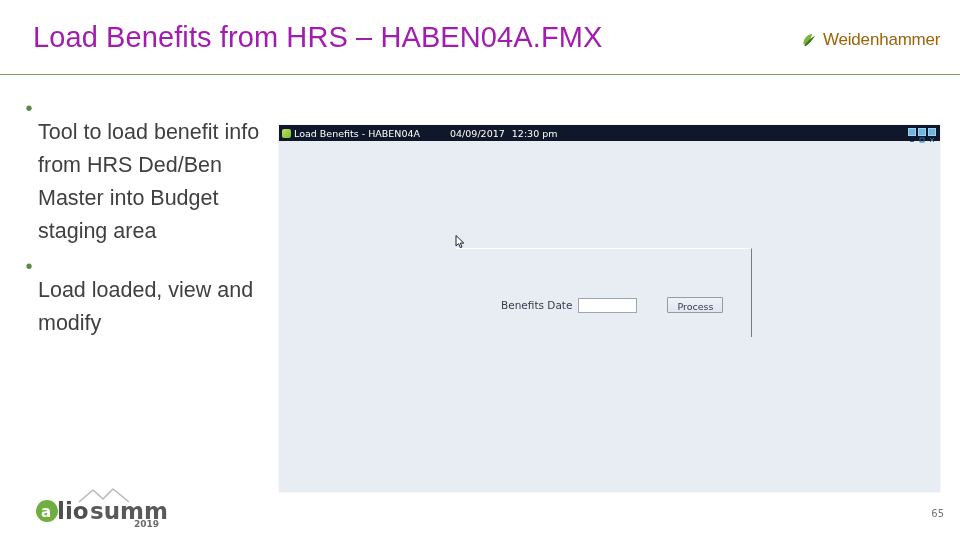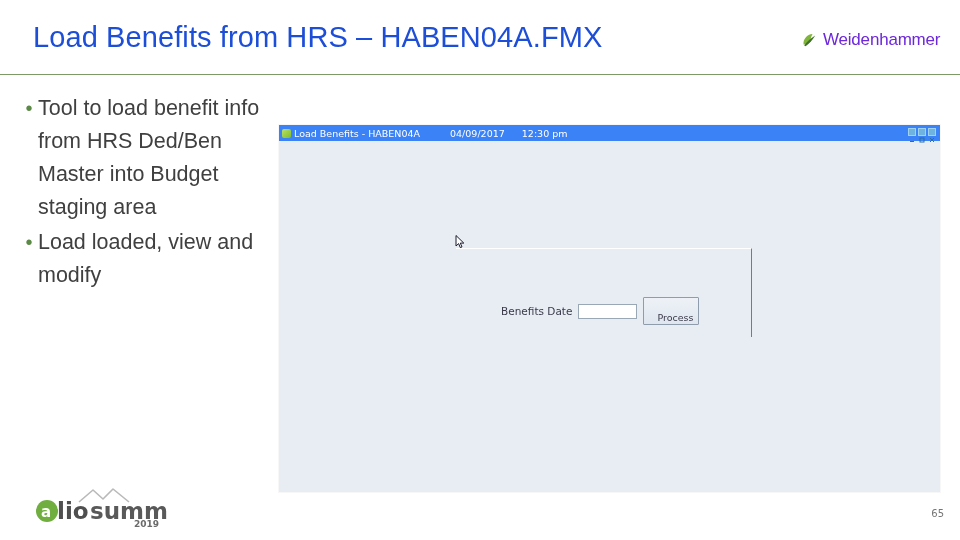--- a/index.html
+++ b/index.html
@@ -19,21 +19,21 @@
   .slide-header {
     position: absolute;
     left: 0; top: 0;
     width: 960px; height: 75px;
   }
   .slide-title {
     position: absolute;
     left: 33px; top: 21px;
     font-size: 29px;
     font-weight: 400;
-    color: #1d4ed8;
+    color: #a21caf;
     letter-spacing: 0.1px;
     white-space: nowrap;
   }
   .header-rule {
     position: absolute;
     left: 0; top: 74px;
     width: 960px; height: 1px;
     background: #7c9a63;
   }
 
@@ -45,21 +45,21 @@
     align-items: center;
     gap: 4px;
   }
   .wh-mark {
     width: 19px; height: 19px;
     position: relative;
     flex: 0 0 auto;
   }
   .wh-text {
     font-size: 17px;
-    color: #6d28d9;
+    color: #a16207;
     font-weight: 400;
     letter-spacing: -0.2px;
     white-space: nowrap;
   }
 
   
   .bullets {
     position: absolute;
     left: 20px; top: 92px;
     width: 255px;
@@ -75,35 +75,36 @@
     color: #5a8a46;
     font-size: 20px;
     line-height: 33px;
     text-align: center;
   }
   .bullet-text {
     font-size: 21.5px;
     line-height: 33px;
     color: #404040;
     font-weight: 400;
+    margin-top: 24px;
   }
 
   
   .app-window {
     position: absolute;
     left: 279px; top: 125px;
     width: 661px; height: 367px;
     background: #e8edf4;
     box-shadow: 0 0 0 1px rgba(0,0,0,0.03);
   }
   .app-titlebar {
     position: absolute;
     left: 0; top: 0;
     width: 661px; height: 16px;
-    background: #3b82f6;
+    background: #0f172a;
     display: flex;
     align-items: center;
   }
   .app-icon {
     width: 9px; height: 9px;
     margin-left: 3px;
     margin-right: 3px;
     border-radius: 2px;
     background: linear-gradient(135deg,#b9e06a,#7fbd28);
     flex: 0 0 auto;
@@ -115,21 +116,21 @@
     font-family: "DejaVu Sans", sans-serif;
   }
   .app-datetime {
     margin-left: 30px;
     font-size: 9.5px;
     color: #ffffff;
     white-space: nowrap;
     font-family: "DejaVu Sans", sans-serif;
   }
   .app-time {
-    margin-left: 17px;
+    margin-left: 7px;
   }
   .app-winbtns {
     position: absolute;
     right: 4px; top: 3px;
     display: flex;
     gap: 2px;
   }
   .app-winbtn {
     width: 8px; height: 8px;
     background: #6fb4e0;
@@ -174,31 +175,31 @@
     background: #ffffff;
     border: 1px solid #9aa7b5;
     box-sizing: border-box;
     font-size: 10px;
     font-family: "DejaVu Sans", sans-serif;
     color: #222;
     padding: 0 3px;
     outline: none;
   }
   .process-btn {
-    margin-left: 6px;
+    margin-left: 30px;
     width: 56px; height: 16px;
     background: linear-gradient(#eef2f7,#dfe6ef);
     border: 1px solid #8f9cac;
     border-radius: 1px;
     box-sizing: border-box;
     font-size: 9.5px;
     font-family: "DejaVu Sans", sans-serif;
     color: #3a3a4a;
     cursor: pointer;
-    padding: 13px;
+    padding: 2px;
     line-height: 14px;
   }
 
   
   .cursor {
     position: absolute;
     left: 176px; top: 110px;
     width: 11px; height: 15px;
   }
 

